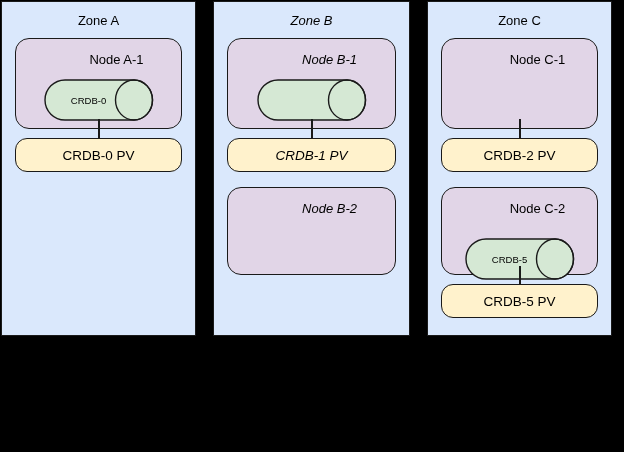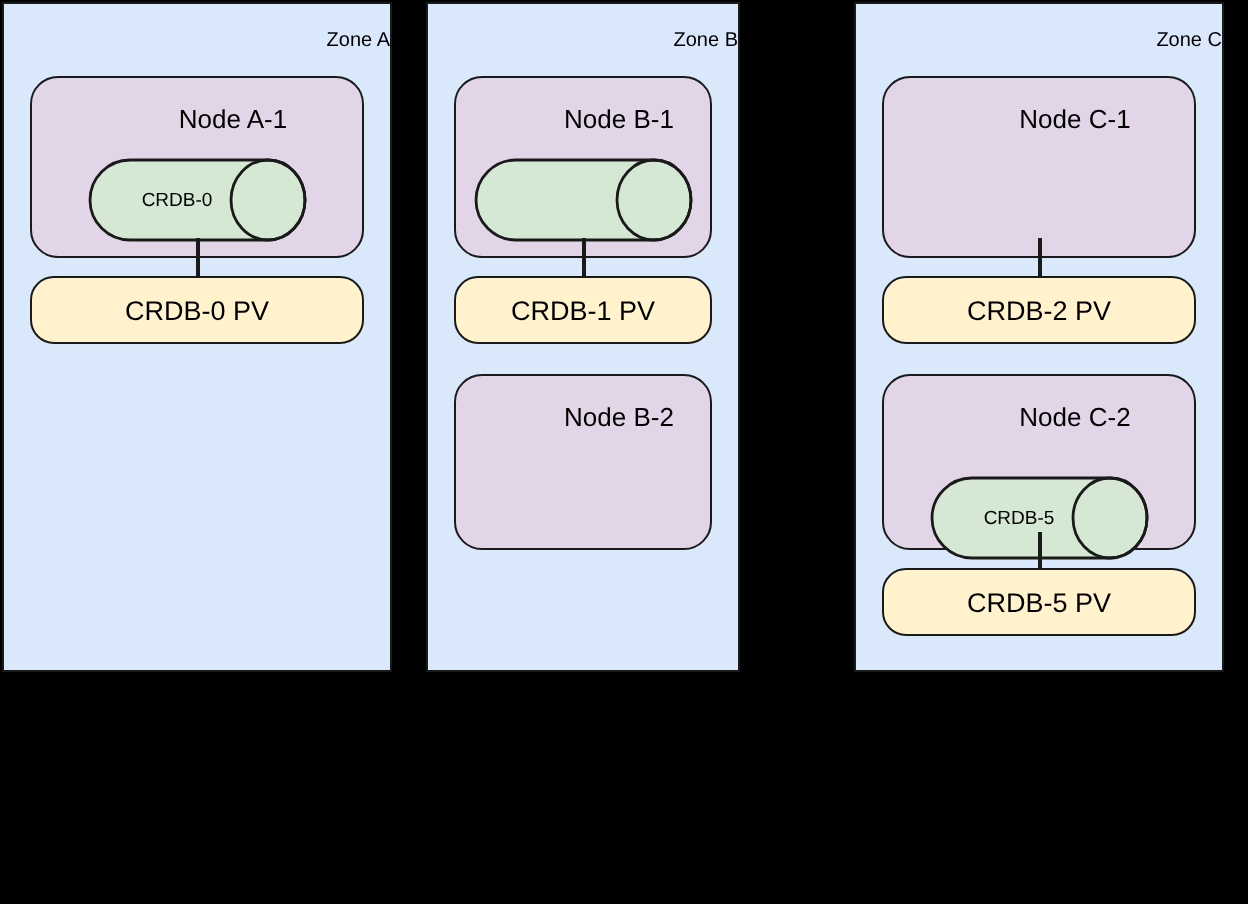--- a/index.html
+++ b/index.html
@@ -30,22 +30,22 @@
     top: 1px;
     height: 335px;
     background: var(--zone-fill);
     border: 1.5px solid var(--stroke);
   }
   .zone-label {
     position: absolute;
     top: 11px;
     left: 0;
     width: 100%;
-    text-align: right;
-    font-size: 10px;
+    text-align: center;
+    font-size: 13px;
     line-height: 16px;
   }
   .node {
     position: absolute;
     left: 13px;
     right: 13px;
     background: var(--node-fill);
     border: 1.4px solid var(--stroke);
     border-radius: 14px;
   }
@@ -95,21 +95,21 @@
     background: var(--pv-fill);
     border: 1.4px solid var(--stroke);
     border-radius: 12px;
     display: flex;
     align-items: center;
     justify-content: center;
     font-size: 13.5px;
   }
   
   .zone-a { left: 1px;   width: 195px; }
-  .zone-b { left: 213px; width: 157px; }
+  .zone-b { left: 213px; width: 197px; font-style: italic; }
   .zone-c { left: 427px; width: 185px; text-decoration: underline; }
   
   .node-1 { top: 36px;  height: 91px; }
   .node-2 { top: 185px; height: 88px; }
   .cyl-1  { top: 40px; }
   .cyl-2  { top: 50px; }
   .conn-1 { top: 117px; height: 20px; }
   .conn-2 { top: 264px; height: 19px; }
   .pv-1   { top: 136px; }
   .pv-2   { top: 282px; }

